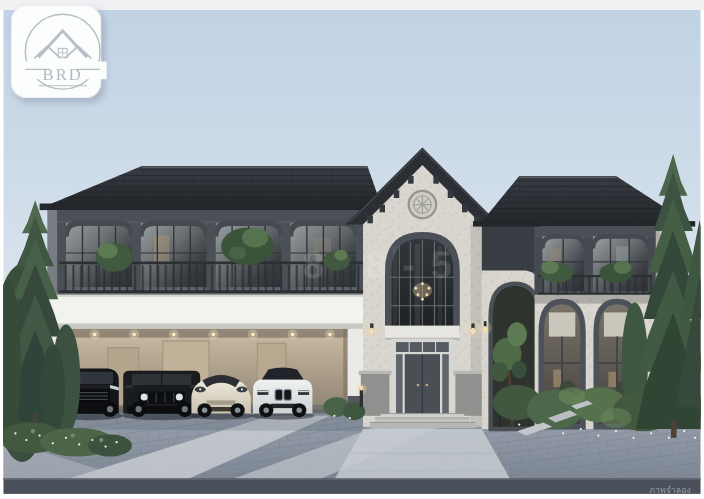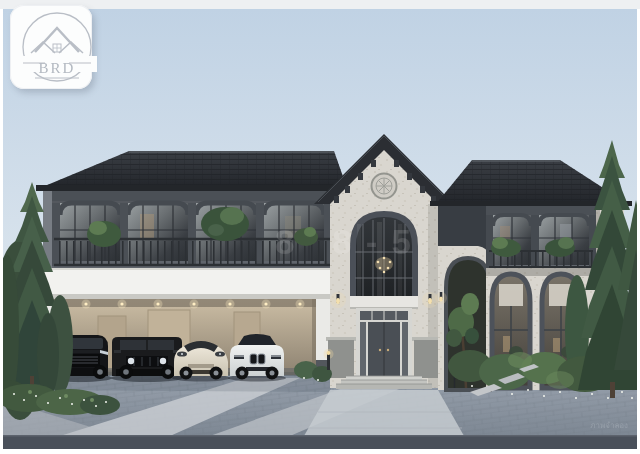--- a/index.html
+++ b/index.html
@@ -2,21 +2,21 @@
 <html><head>
 <meta charset="utf-8">
 <style>
   html,body{margin:0;padding:0;background:#ffffff;}
   .canvas{position:relative;width:640px;height:454px;background:#ffffff;overflow:hidden;
           font-family:"Liberation Sans",sans-serif;}
   .scene-svg{position:absolute;left:0;top:0;}
   .watermark{position:absolute;left:185px;top:178px;width:330px;text-align:center;
              font-size:35px;font-weight:bold;letter-spacing:14px;color:#ffffff;opacity:0.13;
              pointer-events:none;font-family:"Liberation Sans",sans-serif;margin-top:44px;}
-  .caption{position:absolute;right:12px;bottom:22px;font-size:8px;color:#9aa3ad;opacity:0.9;}
+  .caption{position:absolute;right:12px;bottom:2px;font-size:8px;color:#9aa3ad;opacity:0.9;}
   .logo-badge{position:absolute;left:10px;top:5px;width:82px;height:84px;background:#fcfdfd;
               border-radius:14px;box-shadow:3px 4px 6px rgba(100,110,125,.30), inset 0 0 0 1px #eef0f3;}
 </style>
 </head>
 <body>
 
 <div class="canvas">
 
 <svg class="scene-svg" width="640" height="454" viewBox="0 0 640 454">
   <defs>

